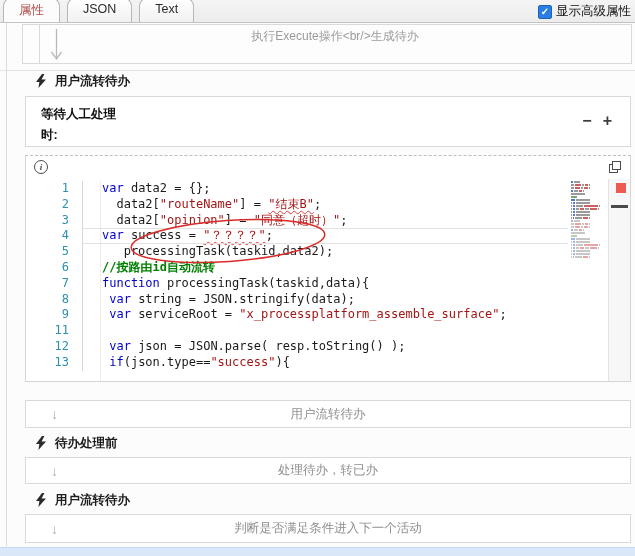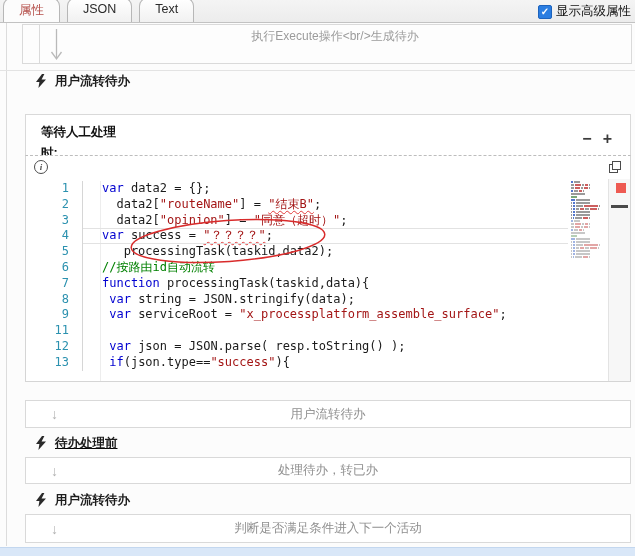--- a/index.html
+++ b/index.html
@@ -22,41 +22,41 @@
   .sechead .bolt{margin-left:36px;width:10px;height:14px;flex:0 0 auto;}
   .sechead .ht{margin-left:9px;font-size:12.5px;font-weight:bold;color:#1d1d1d;}
 
   
   .toprow{position:absolute;left:22px;top:24px;width:610px;height:40px;border:1px solid #dadada;box-sizing:border-box;background:#fdfdfd;}
   .toprow .cell{position:absolute;left:16px;top:0;bottom:0;width:1px;background:#dadada;}
   .toprow .note{position:absolute;left:16px;right:0;top:3px;text-align:center;color:#9b9b9b;font-size:12px;}
   .longarrow{position:absolute;left:27px;top:4px;}
 
   
-  .fieldbox{position:absolute;left:25px;top:114px;width:606px;height:51px;border:1px solid #d9d9d9;background:#fff;box-sizing:border-box;}
+  .fieldbox{position:absolute;left:25px;top:96px;width:606px;height:51px;border:1px solid #d9d9d9;background:#fff;box-sizing:border-box;}
   .fieldbox .lbl{position:absolute;left:15px;top:7px;width:76px;font-size:12.5px;font-weight:bold;color:#111;line-height:21px;}
   .stepper{position:absolute;right:18px;top:14px;display:flex;gap:11px;}
   .stepper span{font-size:16px;font-weight:bold;color:#3c3c3c;cursor:pointer;line-height:20px;}
 
   
   .editor{position:absolute;left:25px;top:155px;width:606px;height:227px;background:#fff;border:1px solid #d5d5d5;border-top:1px dashed #bdbdbd;box-sizing:border-box;overflow:hidden;}
   .ed-toolbar{position:absolute;left:0;top:0;right:0;height:23px;background:#fff;}
   .info-ic{position:absolute;left:8px;top:4px;width:12px;height:12px;border:1.4px solid #4c4c4c;border-radius:50%;color:#4c4c4c;font-size:9px;font-family:"Liberation Serif",serif;font-style:italic;font-weight:bold;text-align:center;line-height:12px;cursor:pointer;}
   .restore-ic{position:absolute;right:9px;top:5px;width:12px;height:12px;cursor:pointer;}
   .restore-ic i{position:absolute;display:block;border:1.2px solid #4c4c4c;background:#fff;width:7px;height:7px;}
   .restore-ic i.b{left:0;top:3px;}
   .restore-ic i.f{left:3px;top:0;}
   #code-lines{position:absolute;left:0;top:25px;right:62px;bottom:0;font-family:"DejaVu Sans Mono","Liberation Mono",monospace;font-size:12px;}
   .cl{display:flex;height:15.8px;line-height:15.8px;position:relative;}
   .cl .ln{flex:0 0 57px;box-sizing:border-box;text-align:right;padding-right:13px;color:#2b91af;border-right:1px solid #d6d6d6;}
   .cl .ct{padding-left:19px;white-space:pre;color:#1a1a1a;}
   .cl.cur::before,.cl.cur::after{content:"";position:absolute;left:57px;right:0;height:1px;background:#e2e2e2;}
   .cl.cur::before{top:0;} .cl.cur::after{bottom:0;}
   .indent-guide{position:absolute;left:74px;top:25px;bottom:0;width:1px;background:#ededed;}
-  .tk-k{color:#0000d0;} .tk-s{color:#a31515;} .tk-c{color:#008000;}
+  .tk-k{color:#0000d0;} .tk-s{color:#a31515;} .tk-c{color:#008000;font-weight:bold;}
   .tk-q{color:#a31515;text-decoration:underline wavy #e23b3b 1px;text-underline-offset:2px;}
   .minimap{position:absolute;right:22px;top:25px;width:37px;bottom:2px;overflow:hidden;}
   .mm-row{height:2px;margin-bottom:1px;display:flex;gap:1px;}
   .mm-row i{display:block;height:2px;}
   .mk-strip{position:absolute;right:0;top:23px;bottom:0;width:21px;background:#f7f7f7;border-left:1px solid #e3e3e3;}
   .mk-red{position:absolute;right:4px;top:4px;width:10px;height:10px;background:#ee5a52;}
   .mk-slider{position:absolute;right:2px;top:26px;width:17px;height:3px;background:#4a4a4a;}
 
   
   .anno{position:absolute;left:0;top:0;width:635px;height:556px;pointer-events:none;}
@@ -318,21 +318,21 @@
 
   <svg class="anno" viewBox="0 0 635 556">
     <ellipse cx="228" cy="241" rx="97" ry="20.5" fill="none" stroke="#d92b2b" stroke-width="1.5" transform="rotate(-4 228 241)"></ellipse>
   </svg>
 
   <div class="evrow" style="top:400px;height:28px;">
     <span class="arr">↓</span>
     <span class="txt">用户流转待办</span>
   </div>
 
-  <div class="sechead" style="top:432px;height:22px;text-decoration:underline;">
+  <div class="sechead" style="top:432px;height:22px;">
     <svg class="bolt" viewBox="0 0 10 14">
         <path d="M6 0 L0 8 H3.4 L2.4 14 L10 5.4 H5.6 L8.4 0 Z" fill="#2a2a2a"></path>
       </svg>
     <span class="ht">待办处理前</span>
   </div>
 
   <div class="evrow" style="top:457px;height:27px;">
     <span class="arr">↓</span>
     <span class="txt">处理待办，转已办</span>
   </div>

